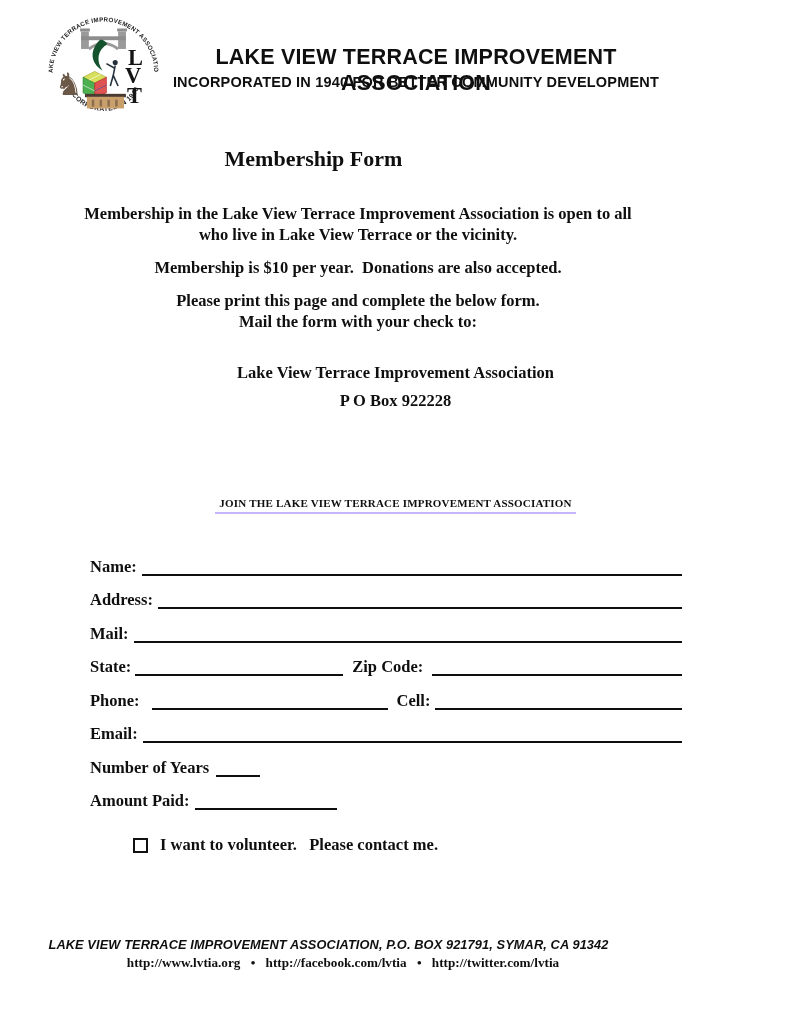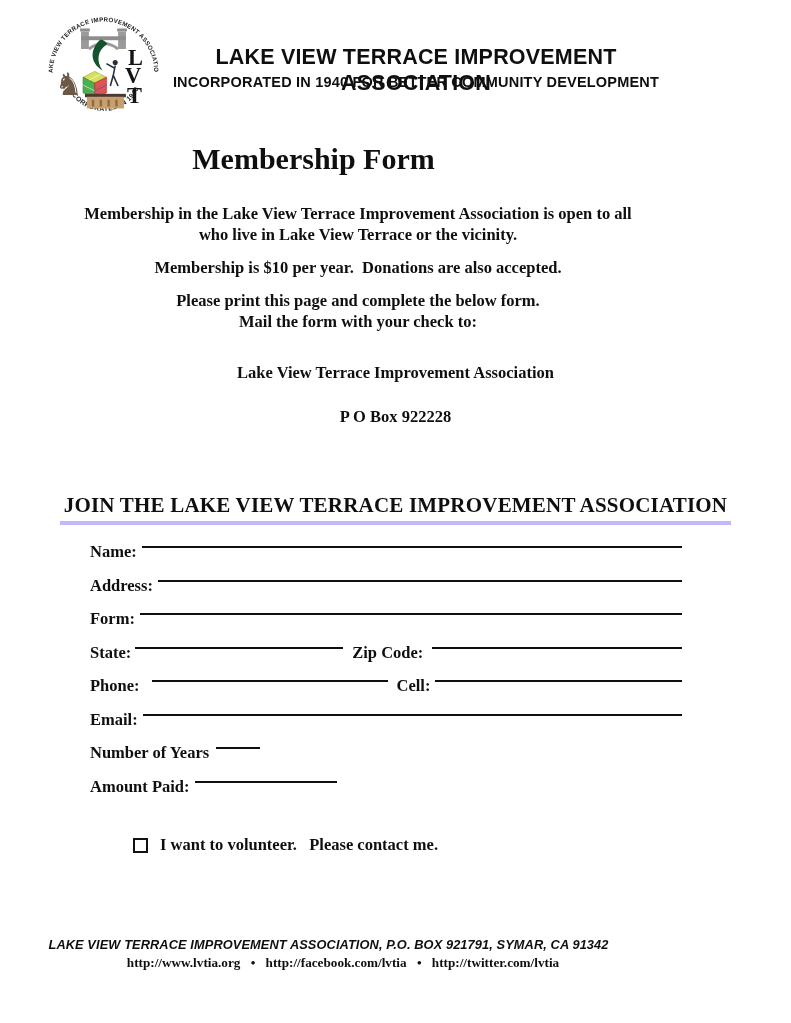--- a/index.html
+++ b/index.html
@@ -16,47 +16,47 @@
   .center{text-align:center;}
   .serif-bold{font-family:"Liberation Serif", serif;font-weight:700;}
   .sans-bold{font-family:"Liberation Sans", sans-serif;font-weight:700;}
 
   
   .logo{left:44px;top:8px;width:119px;height:119px;}
   .org-name{left:148px;top:44px;width:536px;font-size:21.5px;letter-spacing:.2px;line-height:26px;}
   .org-tagline{left:148px;top:73px;width:536px;font-size:14.5px;letter-spacing:.2px;line-height:18px;}
 
   
-  .doc-title{left:0;top:141px;width:627px;font-size:30px;line-height:36px;}
+  .doc-title{left:0;top:141px;width:627px;font-size:22px;line-height:36px;}
   .para{left:0;width:716px;font-size:16.5px;line-height:21px;white-space:pre-wrap;}
   .p-open{top:203px;}
   .p-dues{top:257px;}
   .p-instr{top:290px;}
 
   
   .addr{left:0;width:791px;font-size:16.5px;line-height:20px;}
   .addr-org{top:363px;}
-  .addr-box{top:391px;margin-top:16px;}
+  .addr-box{top:391px;}
   .addr-city{top:422px;}
   .ca-offset{position:relative;top:2px;display:inline-block;margin-left:4px;}
   .zip-part{margin-left:5px;}
 
   
   .join-wrap{left:0;top:493px;width:791px;}
   .join-heading{
     display:inline-block;
-    font-size:21px;
-    border-bottom:4px solid #c4b5fd;
+    font-size:11px;
+    border-bottom:2px solid #c4b5fd;
     padding:0 4px 3px 4px;
     letter-spacing:.2px;
   }
 
   
   .form{left:90px;top:542px;width:592px;}
-  .frow{display:flex;height:33.5px;font-size:16.5px;}
+  .frow{display:flex;align-items:flex-end;height:33.5px;font-size:16.5px;}
   .flabel{font-weight:700;white-space:nowrap;line-height:19px;}
   .fill{border-bottom:2px solid #0f0f0f;height:4px;}
   .grow{flex:1 1 auto;margin-left:5px;}
   .state-fill{width:208px;margin-left:4px;}
   .phone-fill{width:236px;margin-left:12px;}
   .years-fill{width:44px;margin-left:7px;}
   .amount-fill{width:142px;margin-left:6px;}
   .mid-label{margin-left:9px;}
 
   
@@ -162,21 +162,21 @@
   <div class="abs form">
     <div class="frow">
       <span class="flabel">Name:</span>
       <span class="fill grow"></span>
     </div>
     <div class="frow">
       <span class="flabel">Address:</span>
       <span class="fill grow"></span>
     </div>
     <div class="frow">
-      <span class="flabel">Form:</span>
+      <span class="flabel">Mail:</span>
       <span class="fill grow"></span>
     </div>
     <div class="frow">
       <span class="flabel">State:</span>
       <span class="fill state-fill"></span>
       <span class="flabel mid-label">Zip Code:</span>
       <span class="fill grow" style="margin-left:9px;"></span>
     </div>
     <div class="frow">
       <span class="flabel">Phone:</span>

